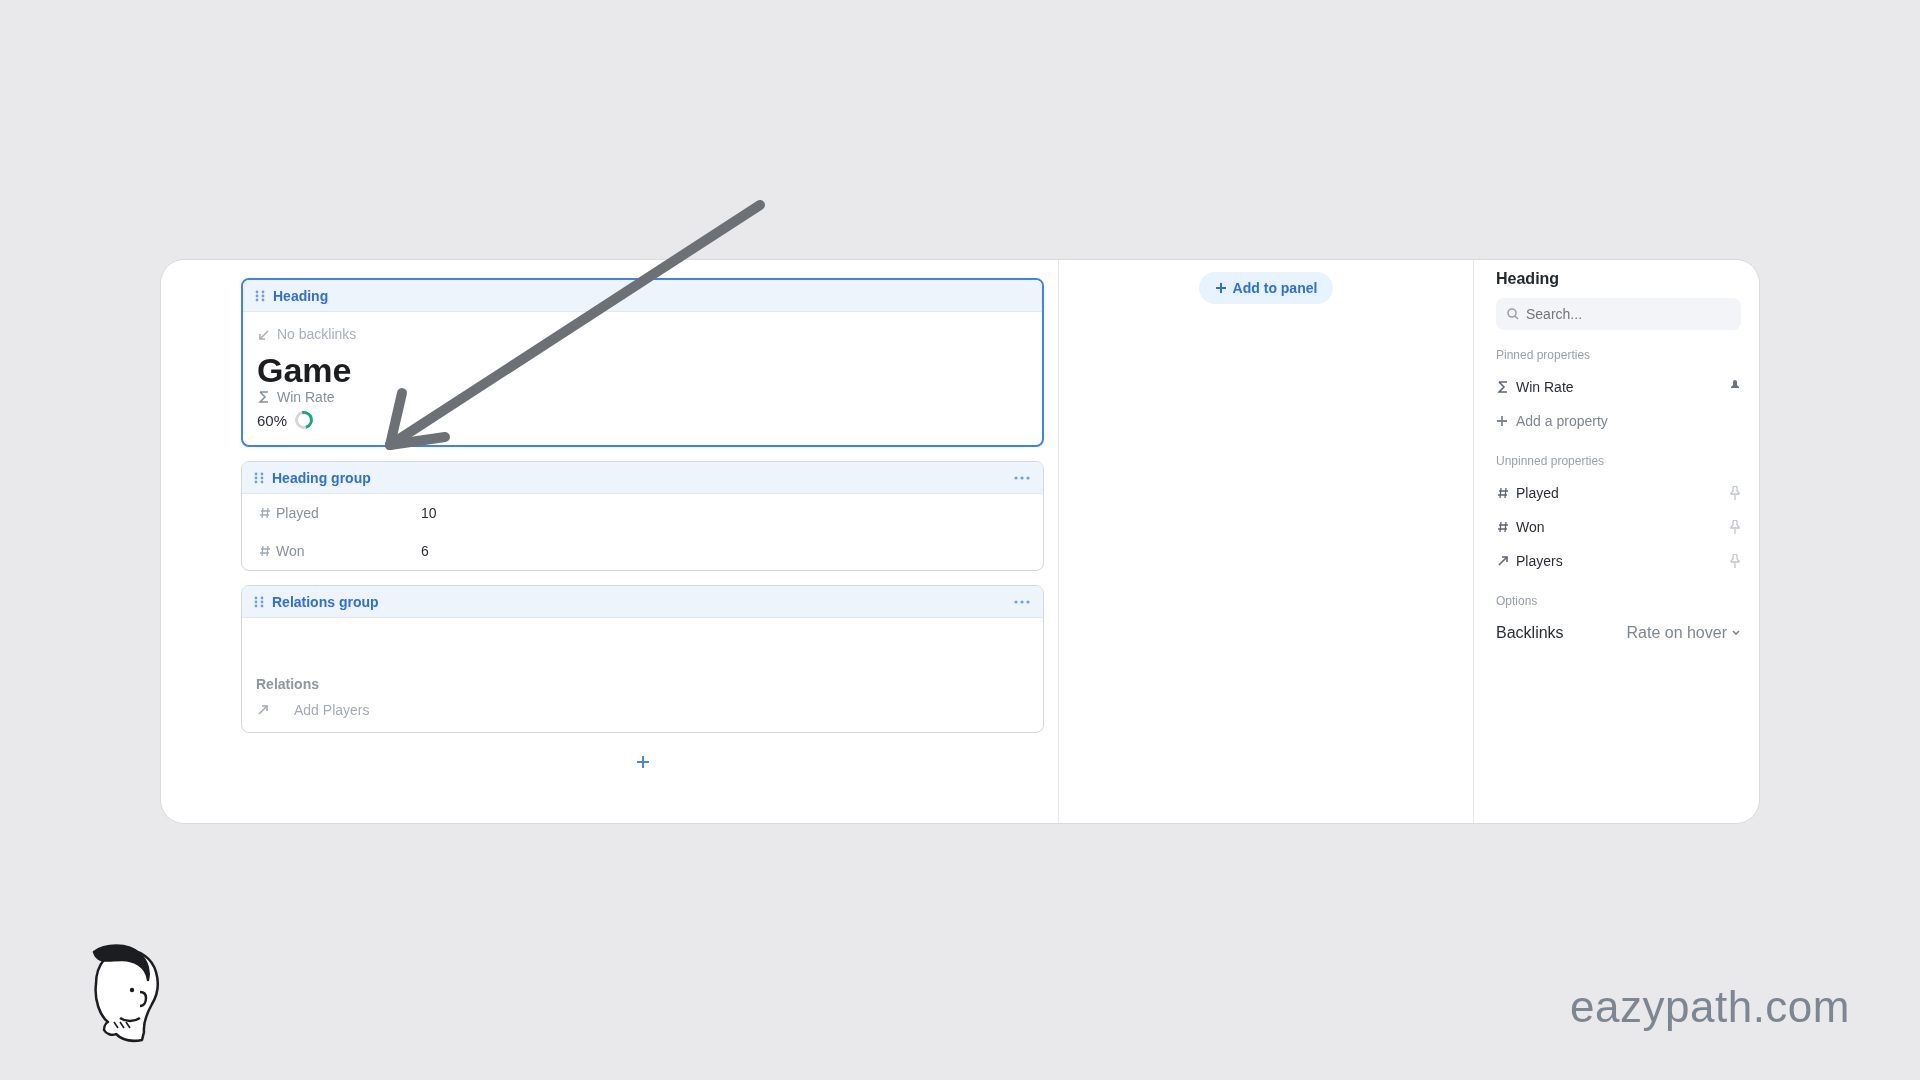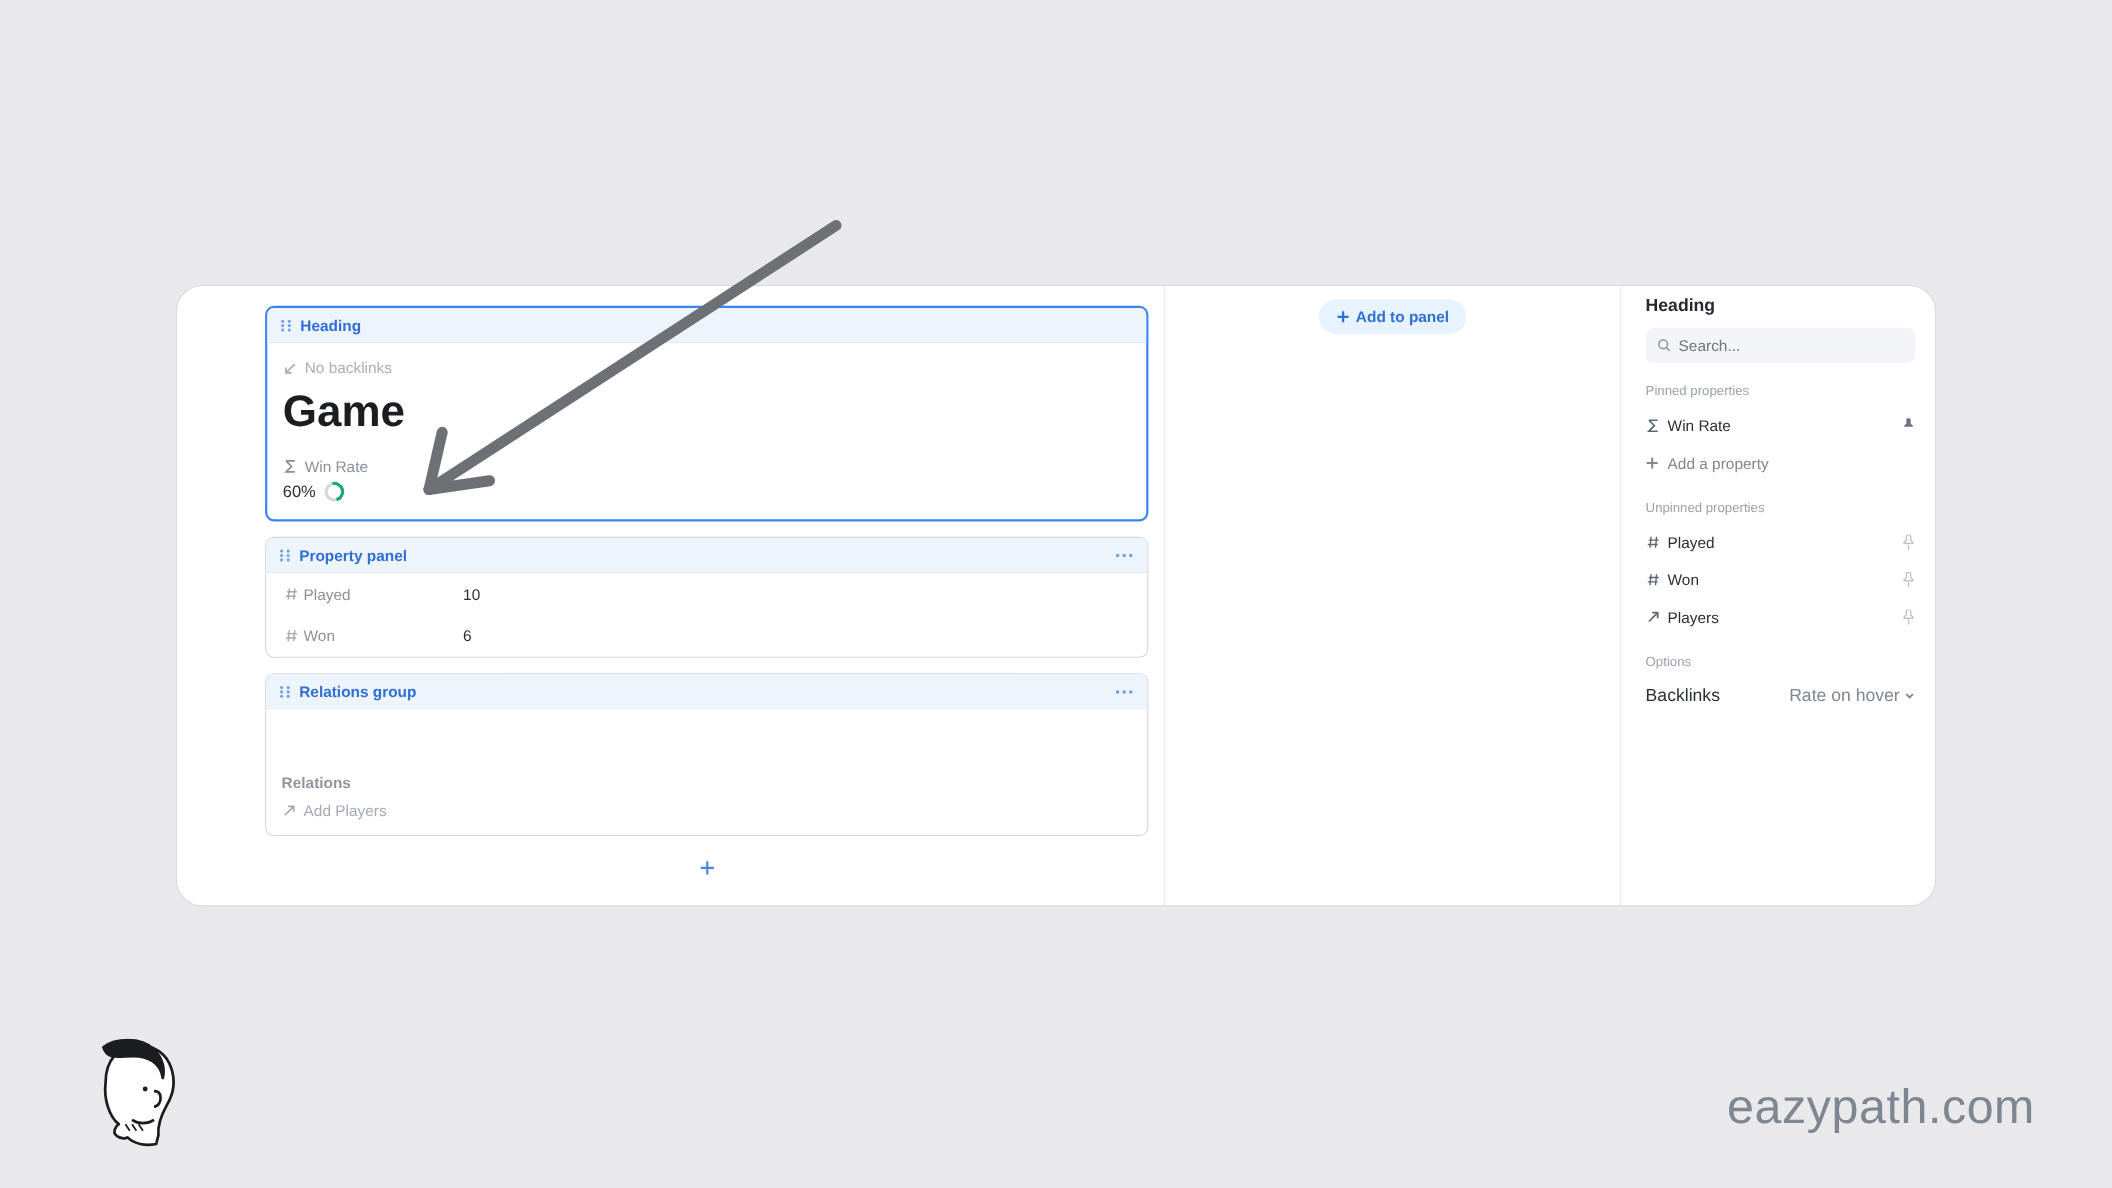--- a/index.html
+++ b/index.html
@@ -72,21 +72,21 @@
     width: 22px; height: 22px;
     display:flex; align-items:center; justify-content:center;
     color:#6fa0e6; cursor:pointer;
   }
 
   .heading-body { padding: 14px 14px 16px; }
   .backlinks-row {
     display:flex; align-items:flex-end; gap:6px;
     color:#a8afb9; font-size:14px; margin-bottom:10px;
   }
-  .title-text { font-size: 40px; font-weight: 800; color:#1b1d21; line-height:1.1; margin-bottom:20px;}
+  .title-text { font-size: 34px; font-weight: 800; color:#1b1d21; line-height:1.1; margin-bottom:0;}
   .wr-label { display:flex; align-items:center; gap:6px; color:#878f9a; font-size:14px;}
   .wr-value { display:flex; align-items:center; gap:8px; margin-top:6px; font-size:15px; color:#2b2f35;}
   .ring {
     width:18px; height:18px; border-radius:50%;
     border:3px solid #d4d8de;
     border-top-color:#1aa87e;
     border-right-color:#1aa87e;
     transform: rotate(30deg);
   }
 
@@ -94,21 +94,21 @@
     display:flex; align-items:center;
     height: 38px; padding: 0 16px;
     font-size:14px;
   }
   .prop-row .icon { color:#a3aab4; width:18px; }
   .prop-row .label { color:#8a919b; width:145px; }
   .prop-row .value { color:#2b2f35; }
 
   .relations-body { padding: 10px 14px 14px; margin-top: 48px; }
   .relations-body .subhead { color:#8f96a1; font-weight:600; font-size:14px; margin-bottom:10px; }
-  .add-players { display:flex; align-items:center; gap:6px; color:#a4abb5; font-size:14px; cursor:pointer;}
+  .add-players { display:flex; align-items:center; gap:24px; color:#a4abb5; font-size:14px; cursor:pointer;}
 
   .add-block-btn {
     width:30px; height:30px; margin: 4px auto 0;
     display:flex; align-items:center; justify-content:center;
     color:#4a86db; font-size:18px; cursor:pointer;
   }
 
   
   .add-to-panel {
     display:inline-flex; align-items:center; gap:6px;
@@ -237,21 +237,21 @@
               <g fill="currentColor">
                 <circle cx="2" cy="2" r="1.4"></circle>
                 <circle cx="8" cy="2" r="1.4"></circle>
                 <circle cx="2" cy="6" r="1.4"></circle>
                 <circle cx="8" cy="6" r="1.4"></circle>
                 <circle cx="2" cy="10" r="1.4"></circle>
                 <circle cx="8" cy="10" r="1.4"></circle>
               </g>
             </svg>
         </span>
-        <span>Property panel</span>
+        <span>Heading group</span>
         <span class="more">
           <svg width="16" height="4" viewBox="0 0 16 4">
               <g fill="currentColor">
                 <circle cx="2" cy="2" r="1.6"></circle>
                 <circle cx="8" cy="2" r="1.6"></circle>
                 <circle cx="14" cy="2" r="1.6"></circle>
               </g>
             </svg>
         </span>
       </div>

